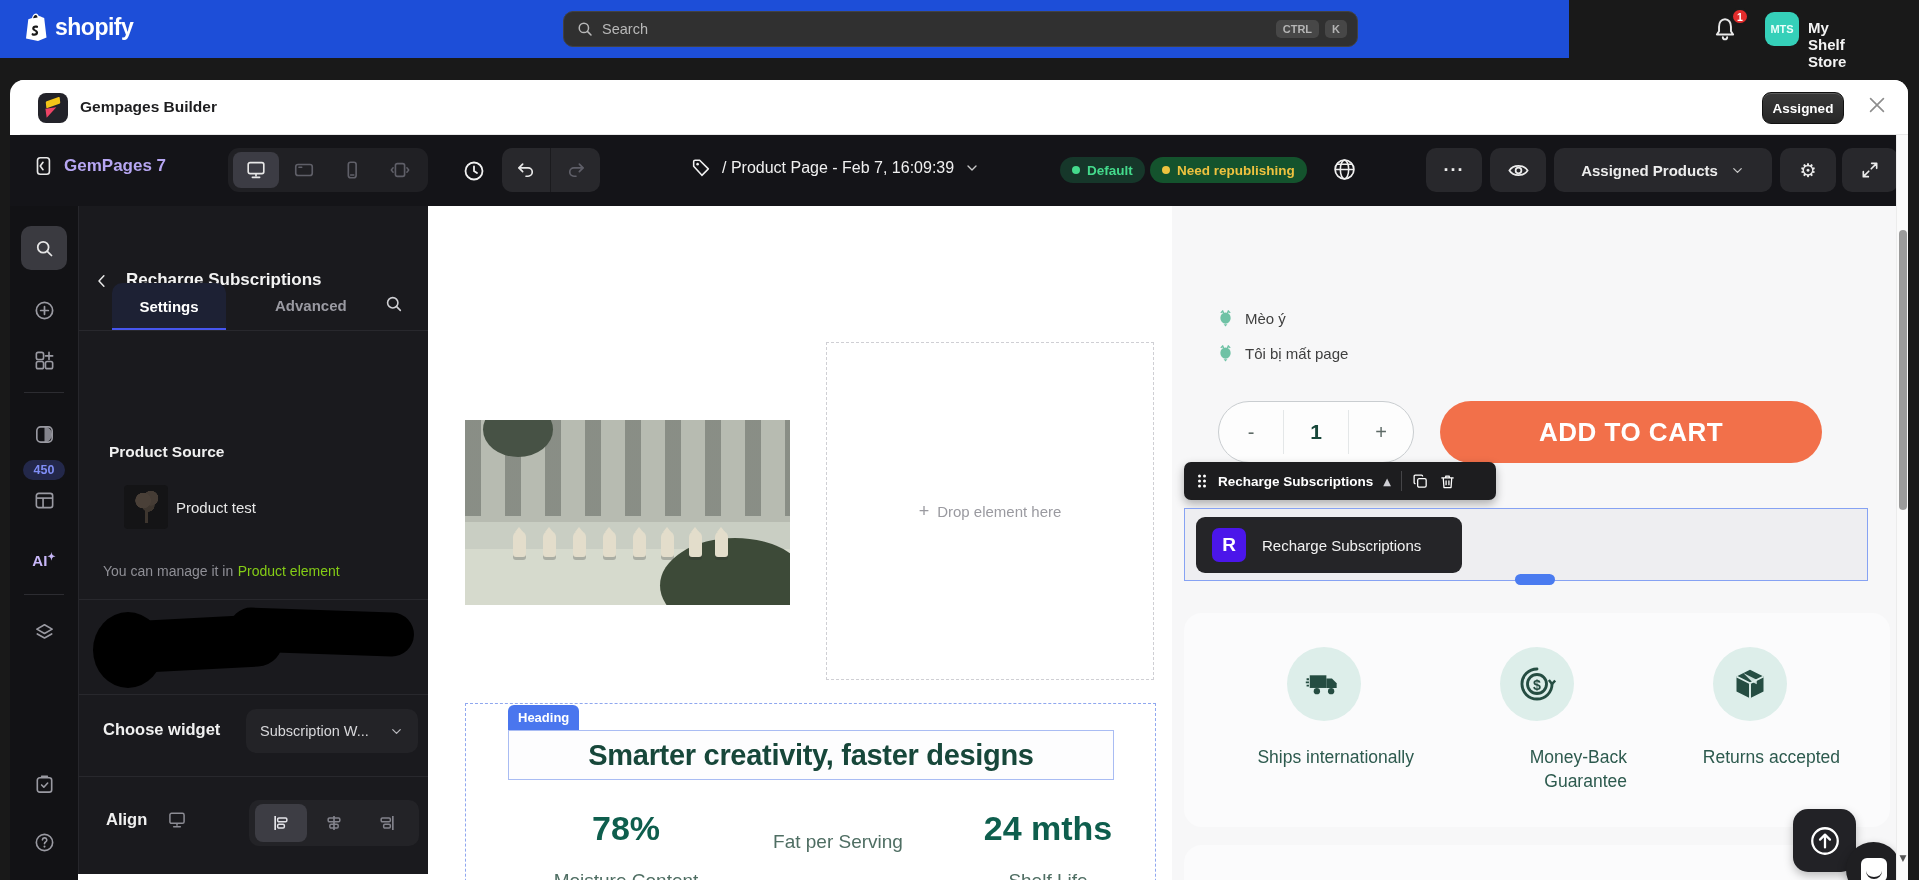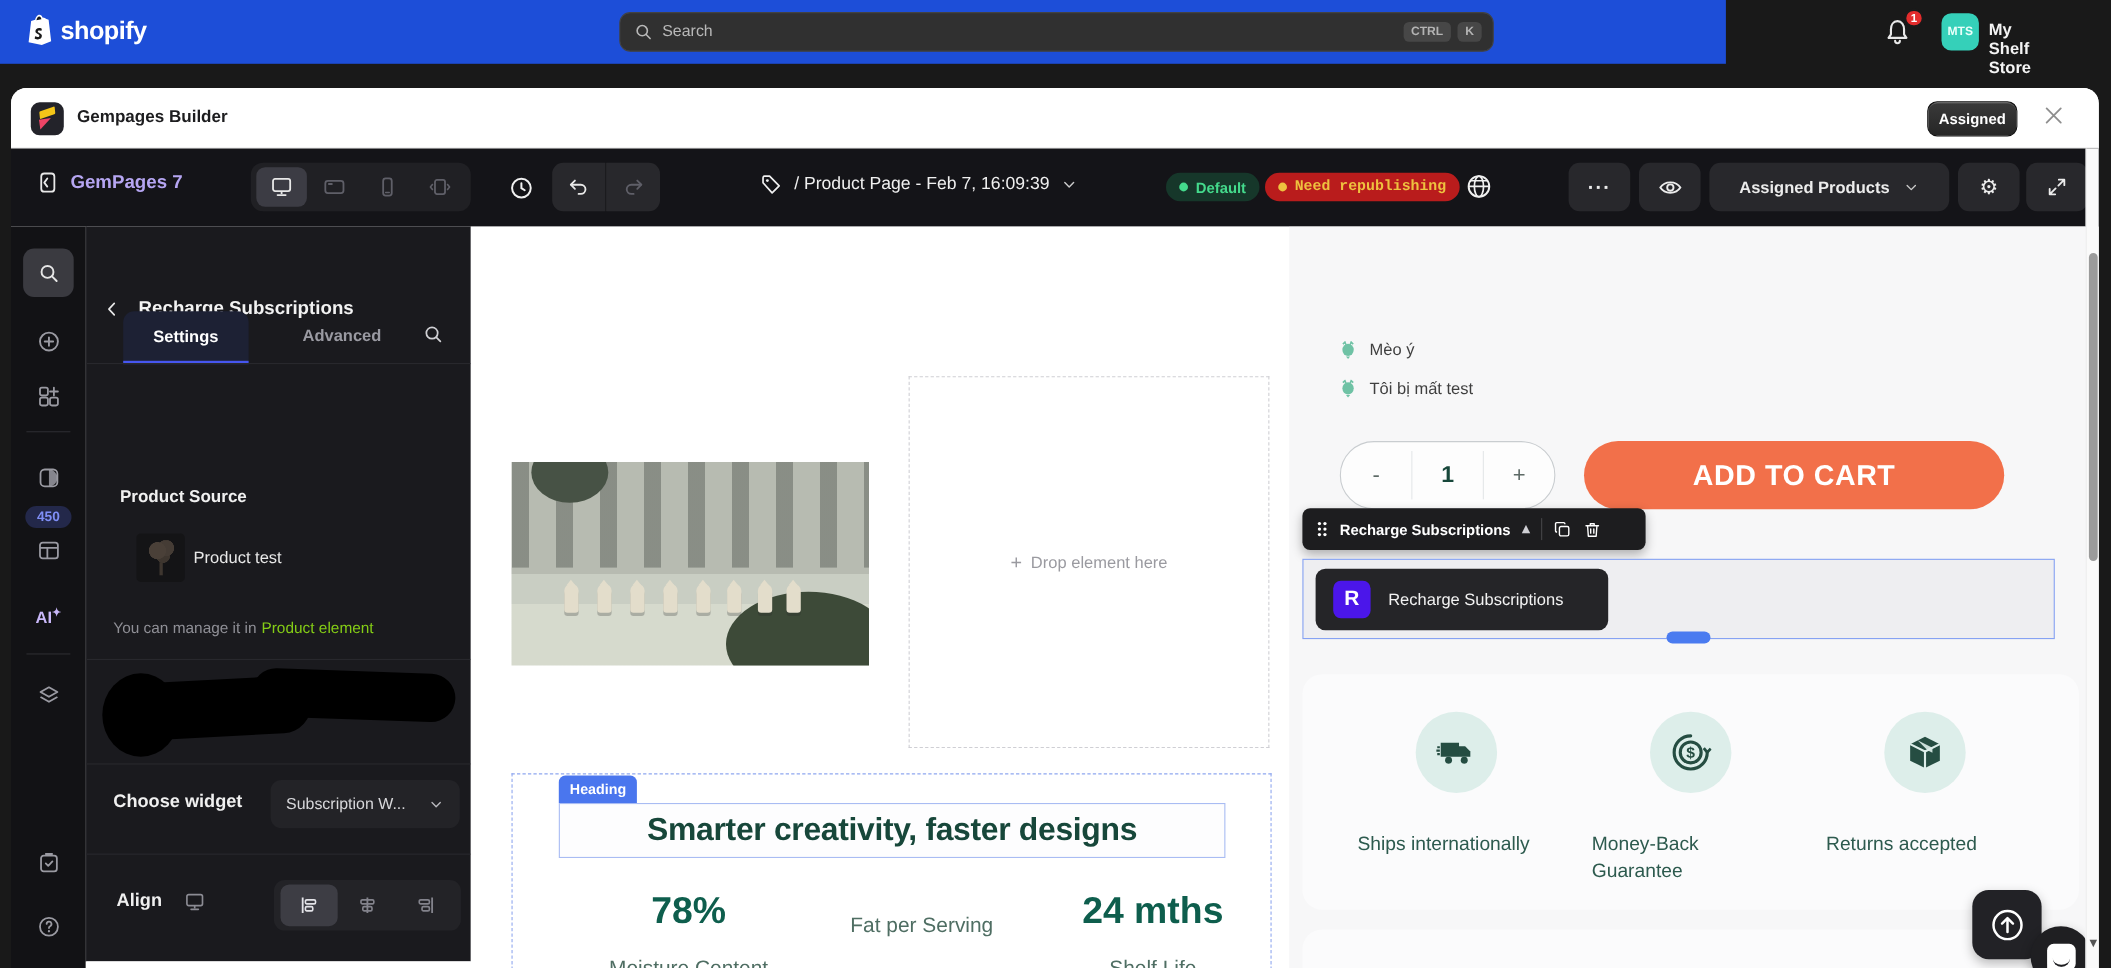--- a/index.html
+++ b/index.html
@@ -23,21 +23,21 @@
   .bellbadge { left:1731px; top:8px; min-width:17px; height:17px; background:#e32c2c;
     border-radius:9px; color:#fff; font-size:10.5px; font-weight:700; display:flex;
     align-items:center; justify-content:center; padding:0 4px; border:2px solid #1a1a1a; }
   .avatar { left:1765px; top:12px; width:34px; height:34px; background:#35d0b9;
     border-radius:9px; color:#eafffa; font-size:11px; font-weight:700; }
   .storename { left:1808px; top:19px; color:#f4f4f4; font-size:15px; font-weight:700; }
 
   
   .modal { left:10px; top:80px; width:1898px; height:800px; background:#fff;
     border-radius:14px 14px 0 0; overflow:hidden; }
-  .bheader { left:0; top:0; width:1898px; height:55px; background:#fff;
+  .bheader { left:10px; top:0; width:1898px; height:55px; background:#fff;
     border-bottom:1px solid #e8e8e8; }
   .gp-ic { left:18px; top:13px; width:30px; height:30px; background:#23232a; border-radius:8px; overflow:hidden; }
   .gp-yellow { left:8px; top:6px; width:14px; height:7px; background:#f5c518; transform:skewY(-14deg) rotate(-6deg); border-radius:1px; }
   .gp-pink { left:8px; top:15px; width:0; height:0; border-left:11px solid #ee4466; border-bottom:9px solid transparent; transform:rotate(-8deg); }
   .btitle { left:60px; top:18px; font-size:15.5px; font-weight:700; color:#1d1d1f; }
   .publish { left:1742px; top:12px; width:82px; height:32px; background:linear-gradient(#3a3a3a,#262626);
     border:1px solid #111; border-radius:9px; color:#fff; font-size:13.5px; font-weight:700;
     display:flex; align-items:center; justify-content:center; box-shadow:inset 0 1px 0 rgba(255,255,255,.18); }
   .bclose { left:1846px; top:14px; color:#8e8e8e; }
 
@@ -48,21 +48,21 @@
   .gp7 { color:#b6a6f2; font-size:17px; font-weight:700; }
   .devgrp { left:218px; top:13px; width:200px; height:44px; background:#202024; border-radius:11px; display:flex; align-items:center; padding:0 5px; gap:2px;}
   .devbtn { width:46px; height:36px; border-radius:8px; display:flex; align-items:center; justify-content:center; color:#5f5f68; }
   .devbtn.active { background:#3c3c44; color:#e8e8e8; }
   .undoredo { left:492px; top:13px; width:98px; height:44px; display:flex; }
   .urbtn { width:49px; height:44px; background:#28282c; display:flex; align-items:center; justify-content:center; }
   .pgname { color:#f0f0f0; font-size:16px; }
   .badge { height:26px; border-radius:13px; display:flex; align-items:center; gap:7px;
     font-size:13.5px; font-weight:600; padding:0 12px; }
   .bdg-green { background:#16372a; color:#44da8c; }
-  .bdg-yellow { background:#b91c1c; color:#eec23f;font-family:Liberation Mono, monospace; }
+  .bdg-yellow { background:#14532d; color:#eec23f; }
   .dot { width:8px; height:8px; border-radius:50%; }
 
   
   .rail { left:0; top:126px; width:68px; height:674px; background:#121215; }
   .railbtn { left:11px; width:46px; height:44px; border-radius:10px; color:#9a9aa2; }
   .railbtn.active { background:#3a3a40; color:#e6e6e6; }
   .raildiv { left:14px; width:40px; height:1px; background:#2c2c31; }
   .counter { left:13px; width:42px; height:20px; background:#23284a; border-radius:10px;
     color:#7f8ef5; font-size:12.5px; font-weight:700; display:flex; align-items:center; justify-content:center;}
   .ailbl { color:#c8b7f8; font-size:15px; font-weight:700; }
@@ -140,21 +140,21 @@
   .widgetbtn { left:11px; top:8px; width:266px; height:56px; background:#252528; border-radius:9px;
     display:flex; align-items:center; padding:0 16px; gap:16px; }
   .rcg-logo { width:34px; height:34px; background:#4b16ea; border-radius:7px; color:#fff;
     font-weight:700; font-size:19px; display:flex; align-items:center; justify-content:center; }
   .widgetlbl { color:#f2f2f2; font-size:15px; }
   .bluepill { left:1087px; top:368px; width:40px; height:11px; background:#4a7bf0; border-radius:6px; }
   .featcard { left:756px; top:407px; width:706px; height:214px; background:#fbfbfc; border-radius:18px; }
   .feat { position:absolute; top:34px; width:220px; display:flex; flex-direction:column; align-items:center; }
   .featcirc { width:74px; height:74px; border-radius:50%; background:#ddeeea; display:flex;
     align-items:center; justify-content:center; color:#254d42; }
-  .featlbl { margin-top:34px; color:#2d5a4e; font-size:17.5px; text-align:left; line-height:24px; width:180px;}
+  .featlbl { margin-top:24px; color:#2d5a4e; font-size:17.5px; text-align:right; line-height:24px; width:180px;}
   .addoncard { left:756px; top:639px; width:706px; height:161px; background:#fbfbfc; border-radius:18px 18px 0 0; }
 
   
   .scrolltop { left:1365px; top:603px; width:63px; height:63px; background:#222226; border-radius:15px;
     display:flex; align-items:center; justify-content:center; color:#fff; box-shadow:0 4px 10px rgba(0,0,0,.25);}
   .chatbtn { left:1418px; top:636px; width:55px; height:55px; background:#1f1f22; border-radius:50%;
     display:flex; align-items:center; justify-content:center; box-shadow:0 4px 10px rgba(0,0,0,.3);}
   .chatglyph { width:26px; height:24px; background:#fff; border-radius:6px 6px 6px 2px; position:relative;}
   .chatglyph:after { content:""; position:absolute; left:5px; top:11px; width:16px; height:8px;
     border-bottom:2.5px solid #1f1f22; border-radius:0 0 10px 10px; }
@@ -536,21 +536,21 @@
       <span class="bullettxt">Mèo ý</span>
     </div>
     <div class="bulletrow" style="top:139px;">
       <span class="ico">
         <svg width="15" height="17" viewBox="0 0 16 18">
             <path d="M3 3 L5 1 L6 3.5 M13 3 L11 1 L10 3.5" stroke="#6fc2a5" stroke-width="1.5" fill="none"></path>
             <ellipse cx="8" cy="8.5" rx="5.5" ry="6" fill="#6fc2a5"></ellipse>
             <path d="M6 15 L8 17.5 L10 15" fill="#6fc2a5"></path>
           </svg>
       </span>
-      <span class="bullettxt">Tôi bị mất test</span>
+      <span class="bullettxt">Tôi bị mất page</span>
     </div>
 
     <div class="abs stepper">
       <div class="stepcell">-</div>
       <div class="stepsep"></div>
       <div class="stepcell stepqty">1</div>
       <div class="stepsep"></div>
       <div class="stepcell">+</div>
     </div>
     <div class="abs atc">ADD TO CART</div>

